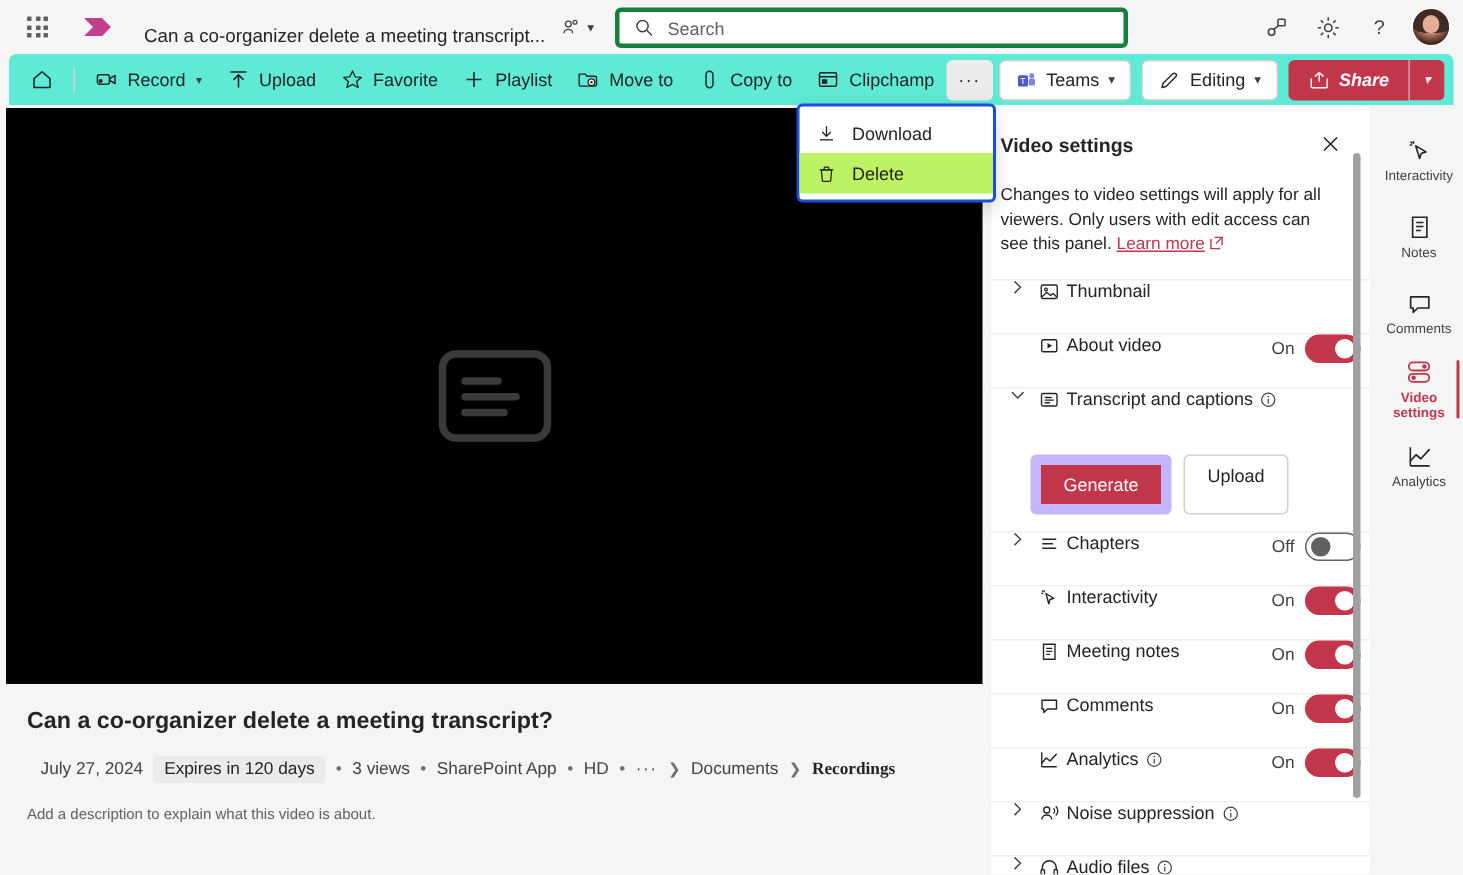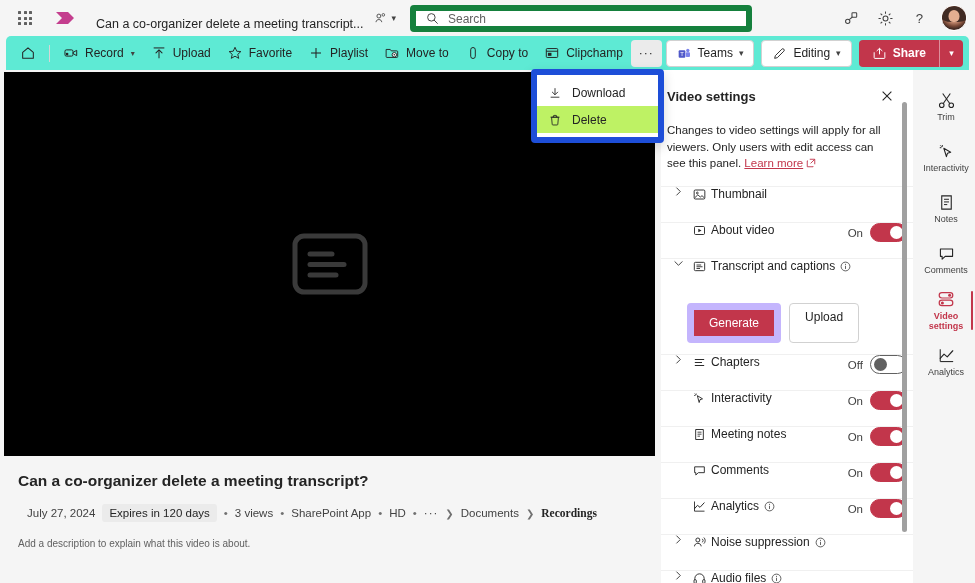--- a/index.html
+++ b/index.html
@@ -24,21 +24,21 @@
   .waffle-grid i { background: #616161; border-radius: 0.5px; display: block; width: 3px; height: 3px; }
   .brand-logo { margin-left: 14px; display: flex; align-items: center; }
   .doc-title {
     margin-left: 16px; font-size: 12.5px; color: #242424; white-space: nowrap;
     cursor: pointer; padding: 3px 4px; border-radius: 3px; margin-top: 12px;
   }
   .title-meta { display: flex; align-items: center; gap: 5px; margin-left: 6px; cursor: pointer; }
   .chev { font-size: 9px; color: #424242; }
   .search-wrap { position: absolute; left: 410px; top: 5px; width: 342px; height: 27px; }
   .search-box {
-    width: 100%; height: 100%; background: #ffffff; border: 6px solid #15803d;
+    width: 100%; height: 100%; background: #ffffff; border: 3px solid #15803d;
     border-radius: 4px; display: flex; align-items: center; padding: 0 10px; gap: 9px;
     cursor: text;
   }
   .search-box input {
     border: none; outline: none; background: transparent; font-size: 12px;
     color: #242424; font-family: "Liberation Sans", sans-serif; width: 100%;
   }
   .search-box input::placeholder { color: #616161; }
   .header-right { position: absolute; right: 8px; top: 3px; display: flex; align-items: center; gap: 4px; }
   .hicon {
@@ -70,37 +70,37 @@
   }
   .cmd.active { background: #ebebeb; }
   .cmd-sep { width: 1px; height: 17px; background: #d6d6d6; margin: 0 5px; }
   .cmd .chev { font-size: 8px; color: #424242; margin-left: 1px; }
   .cmd-right { position: absolute; right: 6px; display: flex; align-items: center; gap: 7px; }
   .cmd-pill {
     height: 27px; display: flex; align-items: center; gap: 6px; padding: 0 10px;
     border: 1px solid #d1d1d1; border-radius: 4px; background: #fff;
     font-size: 12px; cursor: pointer; color: #242424;
   }
-  .share-group { display: flex; align-items: center; }
+  .share-group { display: flex; align-items: center; font-style: italic; }
   .share-btn {
     height: 27px; background: #c2364b; color: #fff; font-size: 12px; font-weight: 600;
     display: flex; align-items: center; gap: 6px; padding: 0 13px;
     border-radius: 4px 0 0 4px; cursor: pointer;
   }
   .share-caret {
     height: 27px; width: 24px; background: #c2364b; color: #fff;
     display: flex; align-items: center; justify-content: center;
     border-radius: 0 4px 4px 0; cursor: pointer;
     border-left: 1px solid rgba(255,255,255,0.45);
   }
 
   
   .menu {
     position: absolute; left: 531px; top: 69px; width: 133px; background: #ffffff;
-    border: 6px solid #1d4ed8; border-radius: 4px;
+    border: 2px solid #1d4ed8; border-radius: 4px;
     box-shadow: 0 4px 12px rgba(0,0,0,0.16); padding: 4px 0; z-index: 50;
   }
   .menu-item {
     height: 27px; display: flex; align-items: center; gap: 10px; padding: 0 11px;
     font-size: 12px; color: #242424; cursor: pointer;
   }
   .menu-item:hover, .menu-item.hovered { background: #bef264; }
 
   
   .content { position: absolute; left: 0; top: 70px; width: 975px; height: 513px; }
@@ -695,29 +695,20 @@
         </div>
 
       </div>
 
       <div class="panel-scroll"></div>
     </div>
 
     <div class="rail">
       <div class="rail-item">
         <svg width="19" height="19" viewBox="0 0 20 20">
-            <circle cx="5" cy="15" r="2.4" fill="none" stroke="#242424" stroke-width="1.15"></circle>
-            <circle cx="15" cy="15" r="2.4" fill="none" stroke="#242424" stroke-width="1.15"></circle>
-            <line x1="6.6" y1="13.2" x2="14" y2="2.6" stroke="#242424" stroke-width="1.15"></line>
-            <line x1="13.4" y1="13.2" x2="6" y2="2.6" stroke="#242424" stroke-width="1.15"></line>
-          </svg>
-        <div class="rlabel">Trim</div>
-      </div>
-      <div class="rail-item">
-        <svg width="19" height="19" viewBox="0 0 20 20">
             <path d="M7.2 6.6 L14.4 10.8 L11 11.9 L9.9 15.4 Z" fill="none" stroke="#242424" stroke-width="1.15" stroke-linejoin="round"></path>
             <line x1="5.6" y1="3.2" x2="5.6" y2="5" stroke="#242424" stroke-width="1.05"></line>
             <line x1="2.9" y1="6" x2="4.7" y2="6" stroke="#242424" stroke-width="1.05"></line>
             <line x1="3.5" y1="3.6" x2="4.8" y2="4.9" stroke="#242424" stroke-width="1.05"></line>
           </svg>
         <div class="rlabel">Interactivity</div>
       </div>
       <div class="rail-item">
         <svg width="19" height="19" viewBox="0 0 20 20">
             <path d="M5 3 H15 V17 H5 Z" fill="none" stroke="#242424" stroke-width="1.15"></path>

